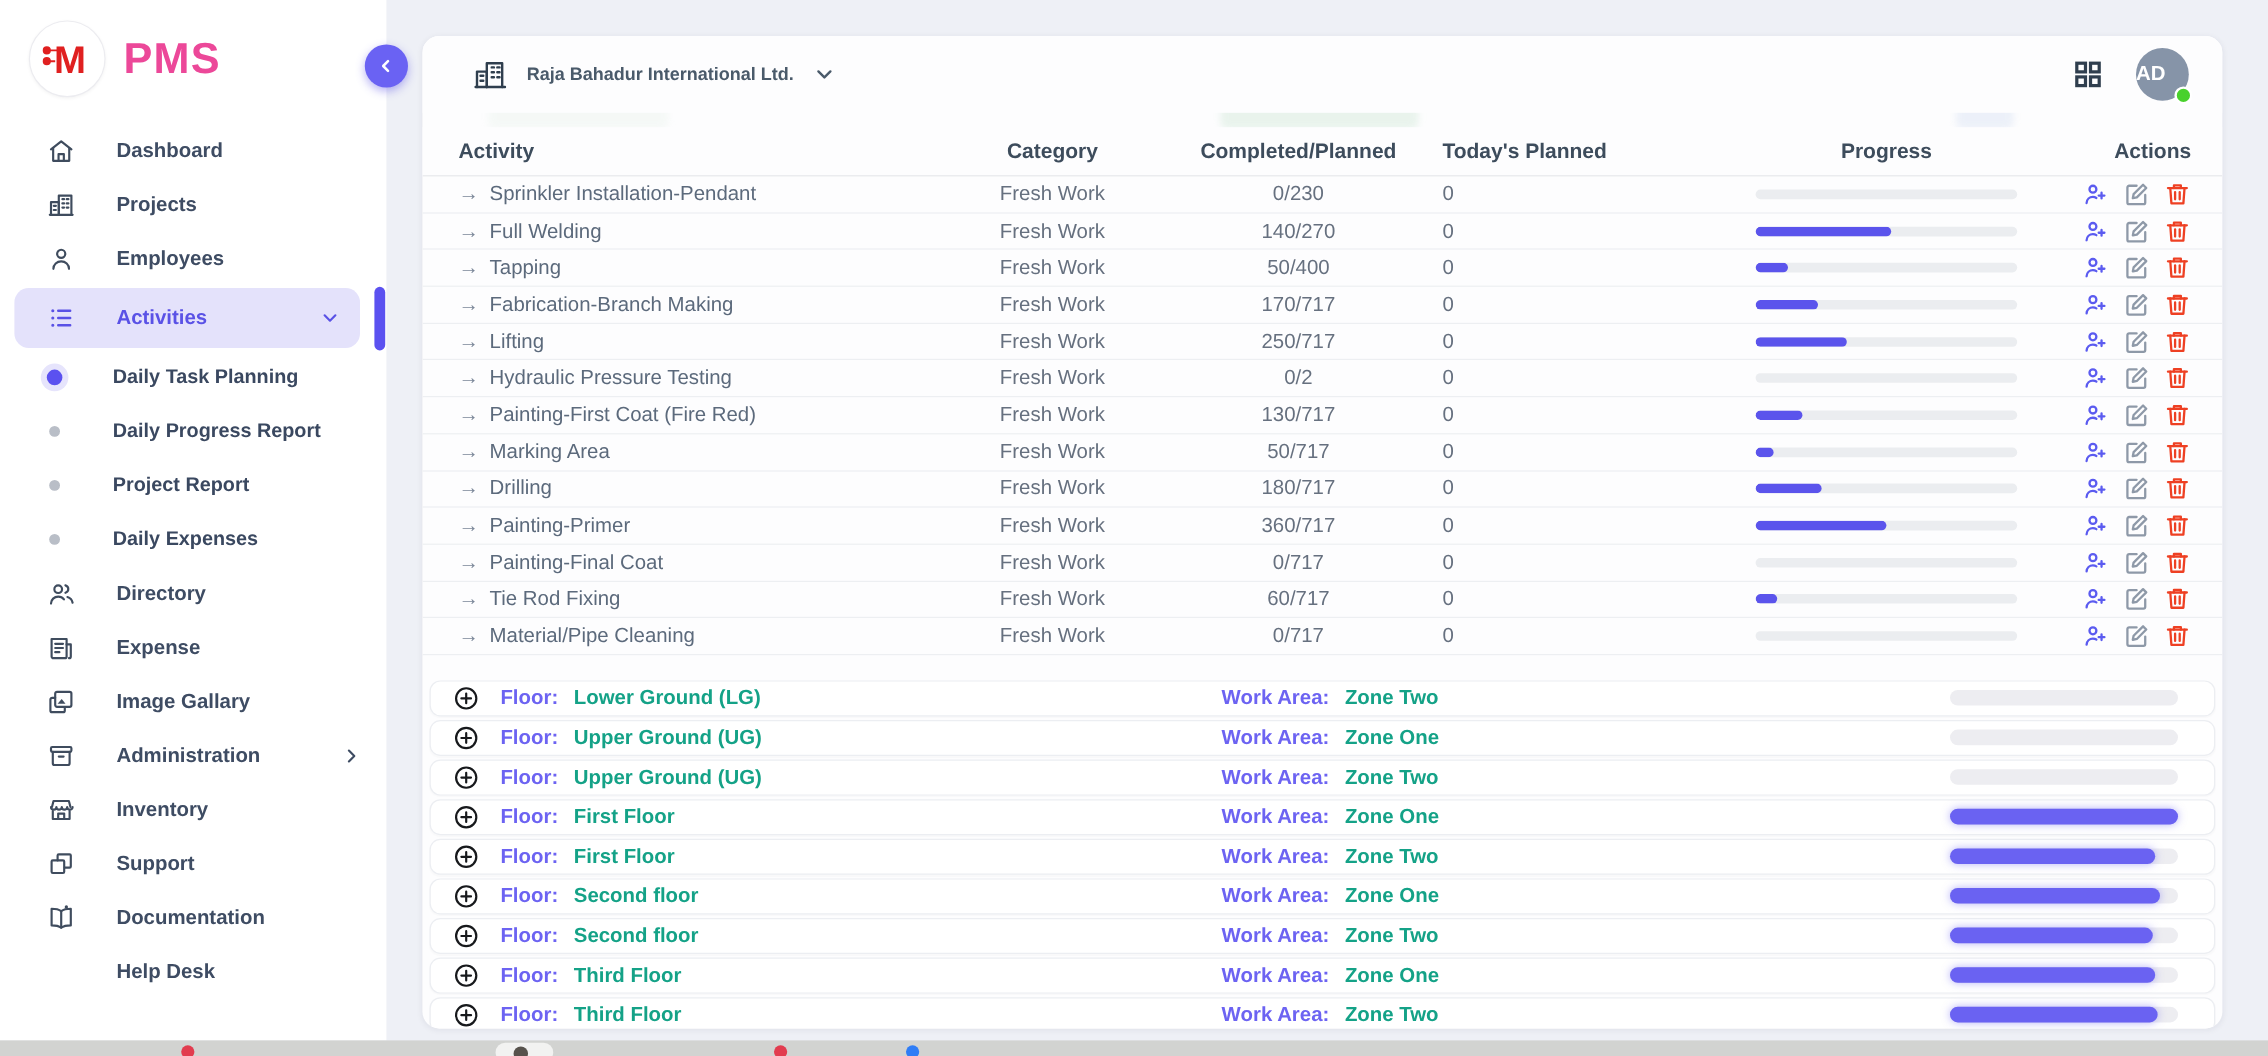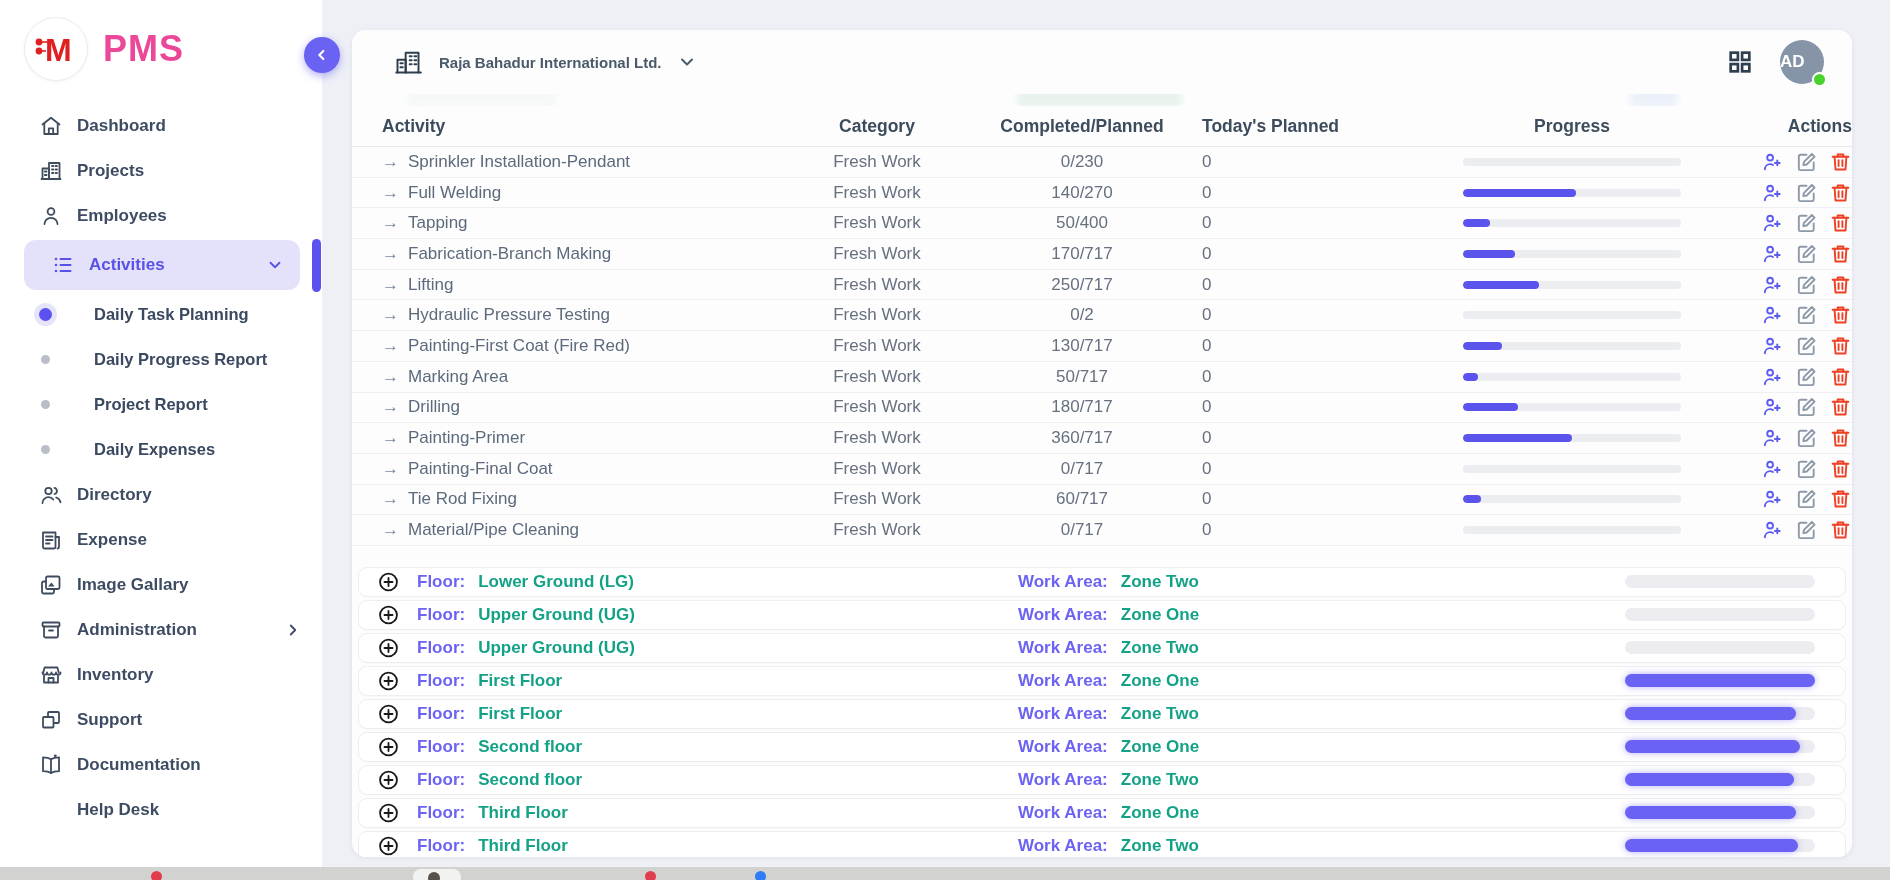--- a/index.html
+++ b/index.html
@@ -9,25 +9,25 @@
     background:#eef0f6;
     font-family:"Liberation Sans", sans-serif;
   }
   
   .sidebar { position:absolute; left:0; top:0; width:322px; height:867px; background:#ffffff; z-index:2; }
   .logo-row { display:flex; align-items:center; gap:15px; padding:17px 0 10px 24px; }
   .logo-circle { width:64px; height:64px; border-radius:50%; background:#fff; border:1px solid #ececf0;
     display:flex; align-items:center; justify-content:center; box-shadow:0 1px 3px rgba(0,0,0,.05); }
   .pms-title { font-size:36px; font-weight:700; color:#ec4899; letter-spacing:1px; }
   .nav { padding-top:12px; }
-  .side-item { display:flex; align-items:center; height:45px; padding:0 20px 0 38px; gap:13px;
+  .side-item { display:flex; align-items:center; height:45px; padding:0 20px 0 38px; gap:33px;
     color:#3e4c63; font-size:17px; font-weight:600; cursor:pointer; }
   .side-item .ic { width:26px; height:26px; display:flex; align-items:center; justify-content:center; color:#3f4c5e; }
   .side-item .lbl { flex:1; }
-  .side-item.active { background:#e4e2fb; border-radius:12px; margin:2px 22px 2px 24px; padding:0 16px 0 26px; height:50px; color:#5a52e6; }
+  .side-item.active { background:#e4e2fb; border-radius:12px; margin:2px 22px 2px 12px; padding:0 16px 0 26px; height:50px; color:#5a52e6; }
   .side-item.active .ic { color:#5a52e6; }
   .chev { width:18px; height:18px; display:flex; align-items:center; justify-content:center; color:inherit; }
   .sub-item { display:flex; align-items:center; height:45px; padding-left:41px; gap:44px;
     color:#3a4860; font-size:16.5px; font-weight:600; cursor:pointer; }
   .sub-dot { width:9px; height:9px; border-radius:50%; background:#b9bec7; flex:0 0 auto; }
   .sub-item.active .sub-dot { width:13px; height:13px; margin:-2px; background:#5b51f0; box-shadow:0 0 0 5px #e6e4fc; }
   .scroll-thumb { position:absolute; right:1px; top:239px; width:9px; height:53px; background:#5b51f0; border-radius:5px; }
   .collapse-btn { position:absolute; left:304px; top:37px; width:36px; height:36px; border-radius:50%;
     background:#6a62f3; color:#fff; display:flex; align-items:center; justify-content:center;
     box-shadow:0 3px 8px rgba(90,82,230,.45); z-index:6; cursor:pointer; }
@@ -50,21 +50,21 @@
   
   .t-head { display:flex; align-items:center; height:41px; margin-top:12px; border-bottom:1px solid #e6e8ec;
     font-weight:700; color:#3d4c5c; font-size:17.5px; padding-left:30px; position:relative; z-index:1; background:#fdfdfe; }
   .t-row { display:flex; align-items:center; height:30.7px; border-bottom:1px solid #edeff2; font-size:17px; color:#66707f; padding-left:30px; }
   .col-activity { flex:0 0 410px; display:flex; align-items:center; gap:9px; color:#5c6a7c; }
   .arrow { color:#7a8698; font-size:17px; }
   .col-category { flex:0 0 170px; text-align:center; }
   .col-completed { flex:0 0 240px; text-align:center; }
   .col-today { flex:0 0 250px; text-align:left; }
   .col-progress { flex:0 0 240px; display:flex; align-items:center; justify-content:center; }
-  .col-actions { flex:1; display:flex; gap:11px; justify-content:flex-end; align-items:center; }
+  .col-actions { flex:1; display:flex; gap:11px; justify-content:flex-end; align-items:center; padding-right:26px; }
   .t-head .col-activity { color:#3d4c5c; }
   .t-head .col-actions { font-weight:700; }
   .track { width:218px; height:8px; background:#ebedf0; border-radius:5px; overflow:hidden; }
   .fill { height:100%; background:#5b54ec; border-radius:5px; }
   .act-btn { width:23px; height:23px; display:flex; align-items:center; justify-content:center; cursor:pointer; }
   .act-add { color:#5b5bf0; }
   .act-edit { color:#8e99a8; }
   .act-del { color:#ee4023; }
   
   .floors { margin-top:21px; padding:0 6px; }

